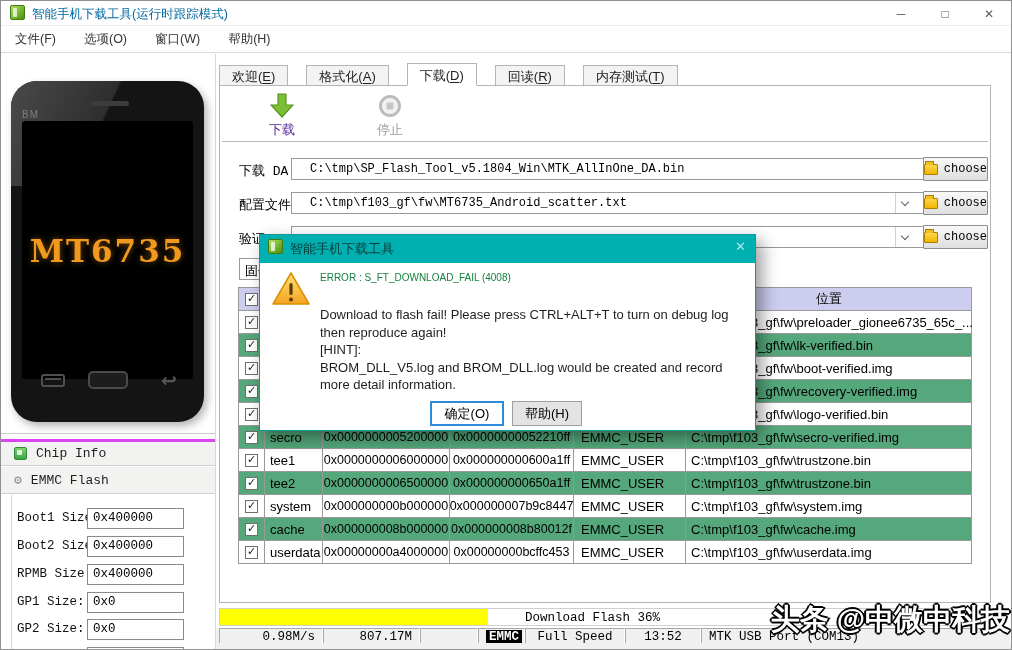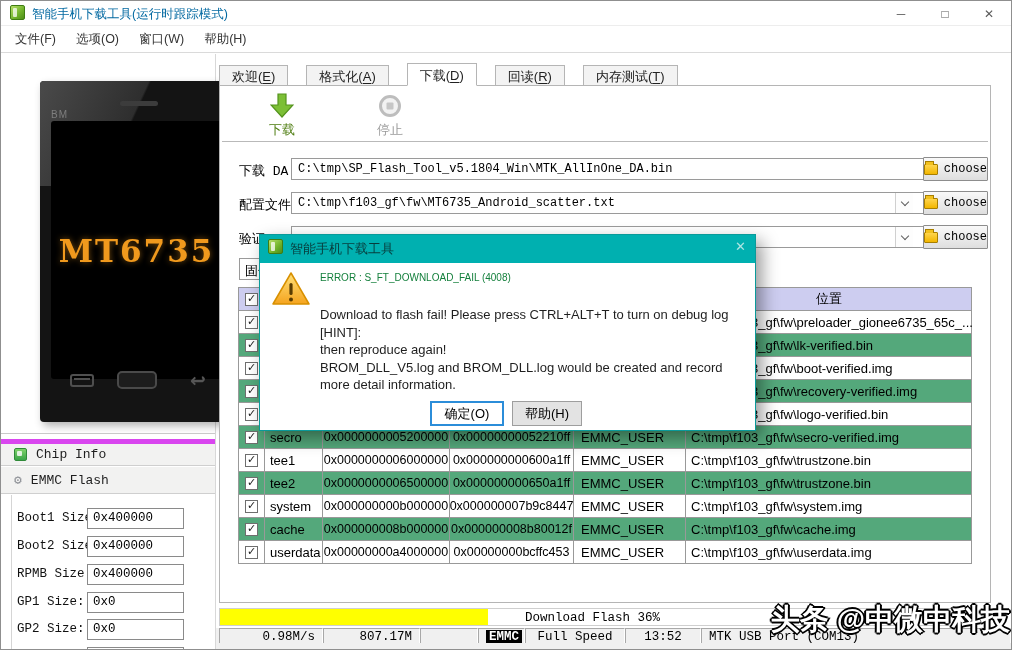--- a/index.html
+++ b/index.html
@@ -13,46 +13,46 @@
   .appicon{position:absolute;width:15px;height:15px;border-radius:2px;border:1px solid #3f7d12;
     background:linear-gradient(135deg,#b8e06a,#6fb22a 60%,#4e8d18);}
   .appicon:after{content:"";position:absolute;left:2px;top:2px;width:4px;height:9px;background:rgba(255,255,255,.75);border-radius:1px;}
   .titlebar .appicon{left:9px;top:4px;}
   .title-text{position:absolute;left:31px;top:5px;font-size:12.5px;color:#0369a1;}
   .win-btns{position:absolute;right:0;top:0;height:25px;display:flex;}
   .win-btn{width:44px;height:25px;display:flex;align-items:center;justify-content:center;font-size:12px;color:#5a5a5a;}
 
   
   .menubar{position:absolute;left:0;top:26px;right:0;height:26px;background:#fff;border-bottom:1px solid #dadada;
-    display:flex;align-items:center;padding-left:10px;gap:12px;font-size:12.5px;color:#333;}
+    display:flex;align-items:center;padding-left:10px;gap:20px;font-size:12.5px;color:#333;}
   .menu-item{padding:2px 4px;}
 
   
   .left-panel{position:absolute;left:0;top:53px;width:215px;height:597px;background:#fff;border-right:1px solid #d8d8d8;}
-  .phone{position:absolute;left:10px;top:27px;width:193px;height:341px;background:#141414;border-radius:4px;
-    box-shadow:3px 4px 8px rgba(0,0,0,.3);overflow:hidden;margin-left:29px;}
+  .phone{position:absolute;left:10px;top:27px;width:193px;height:341px;background:#141414;border-radius:26px;
+    box-shadow:3px 4px 8px rgba(0,0,0,.3);overflow:hidden;}
   .phone:before{content:"";position:absolute;left:0;top:0;right:0;height:105px;
     background:linear-gradient(115deg,#4a4a4a 0%,#2e2e2e 45%,rgba(20,20,20,0) 46%);}
   .phone .speaker{position:absolute;left:80px;top:20px;width:38px;height:5px;background:#3c3c3c;border-radius:3px;}
   .phone .brand{position:absolute;left:11px;top:28px;font-size:10px;color:#7e7e7e;letter-spacing:1px;}
   .phone .screen{position:absolute;left:11px;top:40px;width:171px;height:258px;background:#000;border-radius:3px;}
   .phone .chipname{position:absolute;left:0;right:0;top:152px;text-align:center;
     font-family:"DejaVu Serif","Liberation Serif",serif;font-weight:bold;font-size:31px;color:#f0991d;letter-spacing:2px;
     text-shadow:0 0 6px rgba(240,153,29,.5);}
   .phone .btnrow{position:absolute;left:0;right:0;top:288px;height:26px;}
   .ic-menu{position:absolute;left:30px;top:5px;width:24px;height:13px;border:2px solid #4f4f4f;border-radius:3px;}
   .ic-menu:after{content:"";position:absolute;left:2px;top:2px;right:2px;height:2px;background:#4f4f4f;}
   .ic-home{position:absolute;left:77px;top:2px;width:40px;height:18px;border:2px solid #4a4a4a;border-radius:5px;background:#1d1d1d;}
   .ic-back{position:absolute;left:143px;top:0;width:30px;height:24px;color:#565656;font-size:19px;font-weight:bold;text-align:center;}
 
   .lp-divider{position:absolute;left:0;right:0;top:379px;height:1px;background:#c9c9c9;}
   .sec-hdr{position:absolute;left:0;right:0;height:27px;background:#f2f2f1;border-bottom:1px solid #cfcfcf;
     display:flex;align-items:center;gap:9px;padding-left:13px;font-size:13px;color:#1e1e1e;
     font-family:"Liberation Mono","DejaVu Sans Mono",monospace;}
-  .sec-hdr.first{top:385px;border-top:5px solid #d946ef;}
+  .sec-hdr.first{top:385px;border-top:3px solid #d946ef;}
   .sec-hdr.second{top:413px;}
   .chipico{width:13px;height:13px;border-radius:2px;border:1px solid #2f8a38;background:linear-gradient(#7ed26a,#3aa548);position:relative;}
   .chipico:after{content:"";position:absolute;left:2px;top:2px;width:5px;height:5px;background:rgba(255,255,255,.8);border-radius:1px;}
   .gearico{font-size:13px;color:#8d9096;line-height:1;}
   .chip-fields{position:absolute;left:0;top:441px;right:0;bottom:0;}
   .chip-fields .vline{position:absolute;left:10px;top:0;bottom:0;width:1px;background:#d5d5d5;}
   .cf-row{position:absolute;left:0;height:22px;}
   .cf-label{position:absolute;left:16px;top:3px;font-size:12.5px;color:#111;
     font-family:"Liberation Mono","DejaVu Sans Mono",monospace;white-space:nowrap;}
   .cf-input{position:absolute;left:86px;width:97px;height:21px;background:#fff;border:1px solid #8a8a8a;
@@ -61,31 +61,31 @@
 
   
   .tabs{position:absolute;left:218px;top:62px;height:23px;display:flex;align-items:flex-end;gap:18px;z-index:3;}
   .tab{border:1px solid #b5b5b5;background:#f3f3f3;height:21px;padding:2px 12px 0;font-size:13px;color:#222;}
   .tab.active{background:#fff;height:23px;border-bottom:1px solid #fff;padding-top:3px;}
   .main-panel{position:absolute;left:218px;top:84px;width:772px;height:518px;border:1px solid #b5b5b5;background:#fff;z-index:1;}
 
   
   .tbtn{position:absolute;top:7px;width:56px;text-align:center;}
   .tbtn .ticon{height:26px;display:flex;align-items:center;justify-content:center;}
-  .tbtn .tlabel{font-size:13px;margin-top:2px;color:#4d7c0f;}
+  .tbtn .tlabel{font-size:13px;margin-top:2px;color:#4c1d95;}
   .tbtn.download{left:34px;}
   .tbtn.stop{left:142px;}
   .tbtn.stop .tlabel{color:#9a9a9a;}
   .toolbar-sep{position:absolute;left:2px;right:2px;top:55px;height:1px;background:#b9b9b9;box-shadow:0 1px 0 #fff;}
 
   
   .frm-label{position:absolute;left:19px;font-size:13px;color:#000;white-space:nowrap;
     font-family:"Liberation Mono","DejaVu Sans Mono",monospace;}
   .frm-input{position:absolute;left:71px;width:656px;height:22px;border:1px solid #9a9a9a;background:#fff;
-    font-size:12px;padding:3px 20px 0 6px;white-space:nowrap;overflow:hidden;
+    font-size:12px;padding:3px 20px 0 18px;white-space:nowrap;overflow:hidden;
     font-family:"Liberation Mono","DejaVu Sans Mono",monospace;}
   .combo-arrow{position:absolute;right:1px;top:1px;bottom:1px;width:18px;background:#fdfdfd;border-left:1px solid #d0d0d0;
     display:flex;align-items:center;justify-content:center;}
   .chev{width:6px;height:6px;border-right:1.6px solid #5f5f5f;border-bottom:1.6px solid #5f5f5f;transform:rotate(45deg);margin-top:-3px;}
   .choose-btn{position:absolute;left:703px;top:-1px;width:65px;height:24px;border:1px solid #8d8d8d;border-radius:1px;
     background:linear-gradient(#f9f9f9,#dedede);display:flex;align-items:center;justify-content:center;gap:6px;
     font-size:12px;font-family:"Liberation Mono","DejaVu Sans Mono",monospace;}
   .folder{width:15px;height:11px;background:linear-gradient(#ffd54d,#f2b600);border:1px solid #a87f00;border-radius:1px;position:relative;}
   .folder:before{content:"";position:absolute;top:-4px;left:0px;width:7px;height:3px;background:#f2c11e;border:1px solid #a87f00;border-bottom:none;}
   .frow{position:absolute;left:0;right:0;height:24px;}
@@ -428,22 +428,22 @@
         </linearGradient>
           </defs>
         <path d="M20 2 L38 33 H2 Z" fill="url(#wg)" stroke="#d89000" stroke-width="1.5" stroke-linejoin="round"></path>
         <rect x="18.4" y="12" width="3.2" height="12" rx="1.6" fill="#5a3c00"></rect>
         <circle cx="20" cy="28.5" r="2" fill="#5a3c00"></circle>
       </svg>
     </div>
     <div class="dlg-error">ERROR : S_FT_DOWNLOAD_FAIL (4008)</div>
     <div class="dlg-msg">
         <div>Download to flash fail! Please press CTRL+ALT+T to turn on debug log</div>
+        <div>then reproduce again!</div>
         <div>[HINT]:</div>
-        <div>then reproduce again!</div>
         <div>BROM_DLL_V5.log and BROM_DLL.log would be created and record</div>
         <div>more detail information.</div>
       </div>
     <div class="dlg-btn dlg-ok">确定(O)</div>
     <div class="dlg-btn dlg-help">帮助(H)</div>
   </div>
 
   <div class="progress">
     <div class="fill" style="width: 36%;"></div>
     <div class="plabel">Download Flash 36%</div>

